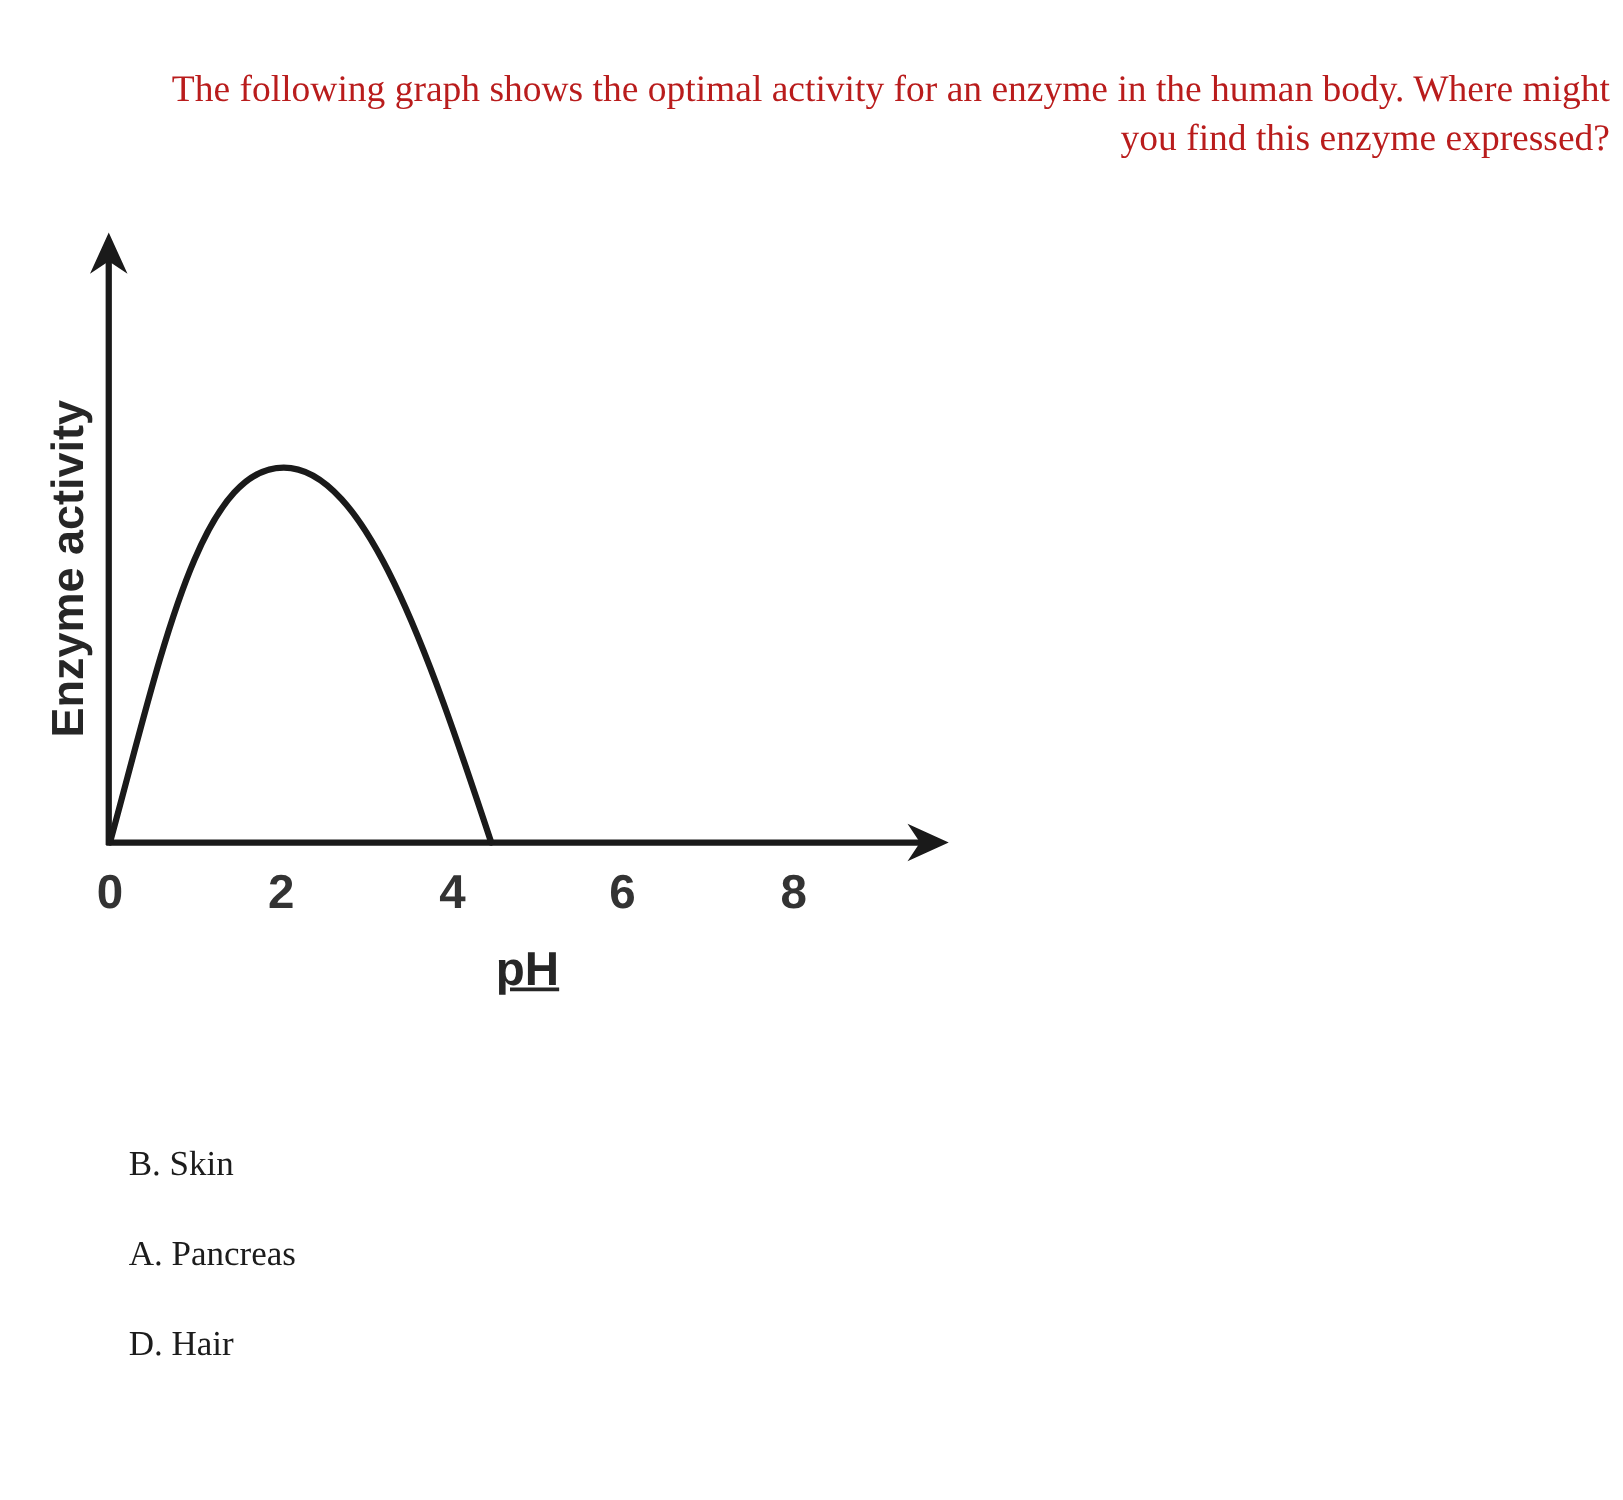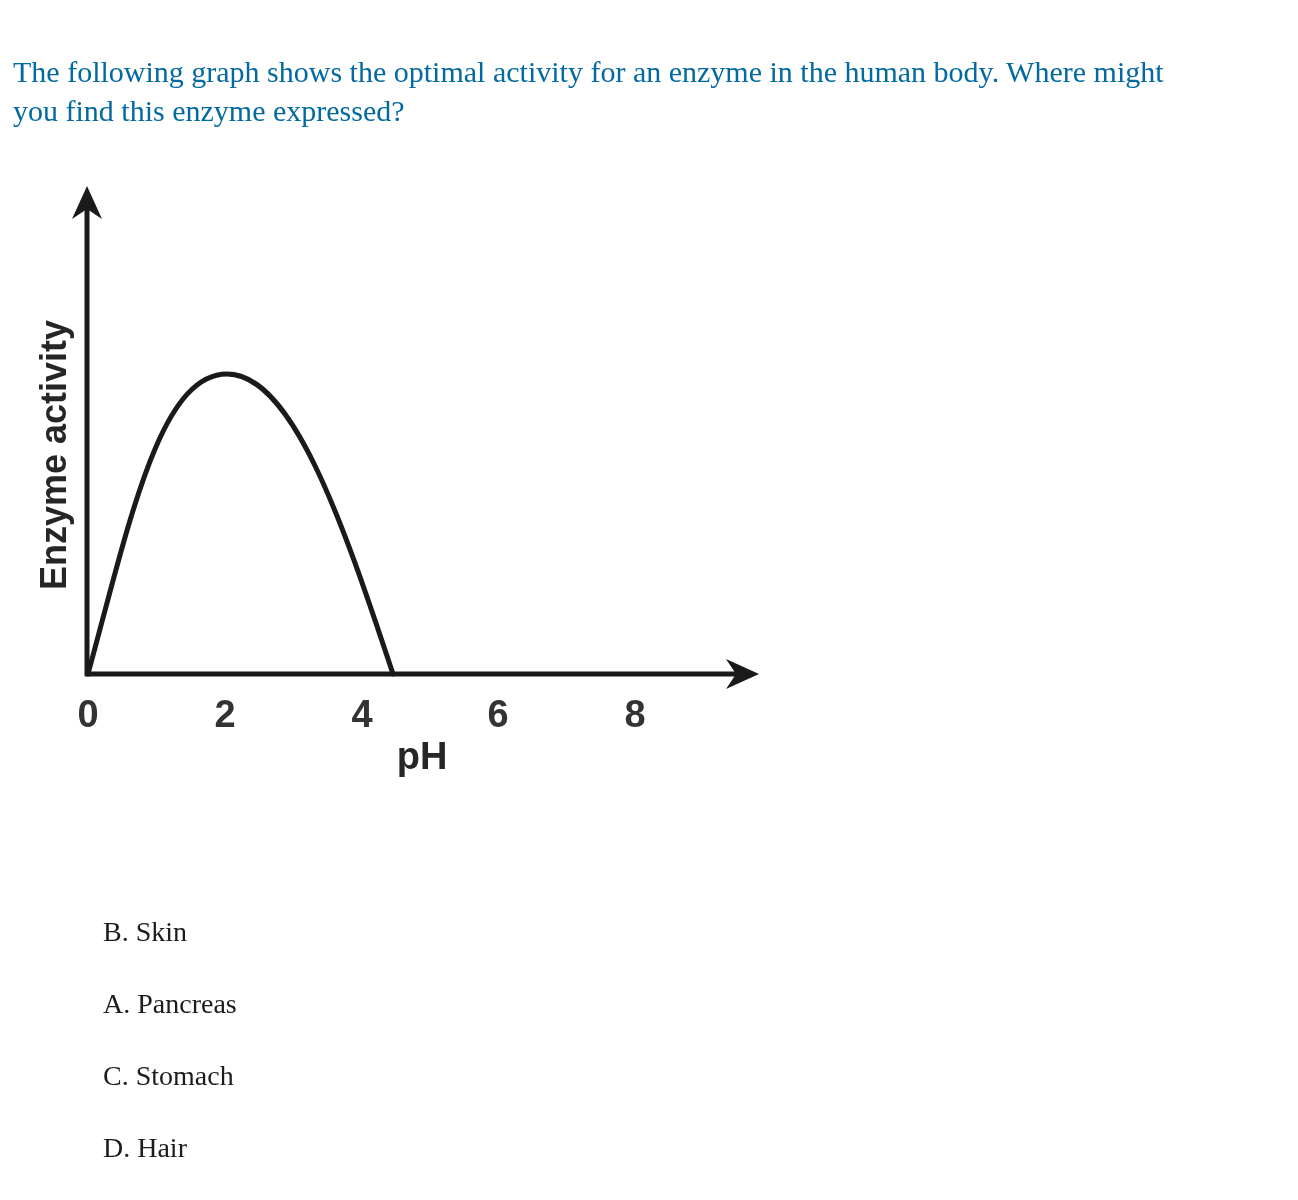--- a/index.html
+++ b/index.html
@@ -9,22 +9,23 @@
     font-family: "Liberation Serif", serif;
   }
   body { position: relative; overflow: hidden; }
 
   .question {
     position: absolute;
     left: 13px; top: 52px;
     width: 1275px;
     font-size: 30px;
     line-height: 39px;
-    color: #0369a1;
+    color: #b91c1c;
     white-space: pre-line;
+    text-align: right;
   }
 
   .figure {
     position: absolute;
     left: 0; top: 150px;
     width: 820px; height: 640px;
   }
   .figure svg { position: absolute; left: 0; top: 0; }
 
   .axis-label, .tick-label {
@@ -85,21 +86,20 @@
   </svg>
 
   <span class="axis-label ylabel" style="left:54px; top:305px;">Enzyme activity</span>
 
   <span class="tick-label" style="left:88px;  top:545px;">0</span>
   <span class="tick-label" style="left:225px; top:545px;">2</span>
   <span class="tick-label" style="left:362px; top:545px;">4</span>
   <span class="tick-label" style="left:498px; top:545px;">6</span>
   <span class="tick-label" style="left:635px; top:545px;">8</span>
 
-  <span class="axis-label xlabel" style="left:422px; top:587px;">pH</span>
+  <span class="axis-label xlabel" style="left:422px; top:607px;text-decoration:underline;">pH</span>
 </div>
 
 <div class="options">
   <div class="option">B. Skin</div>
   <div class="option">A. Pancreas</div>
-  <div class="option">C. Stomach</div>
   <div class="option">D. Hair</div>
 </div>
 
 </body></html>

